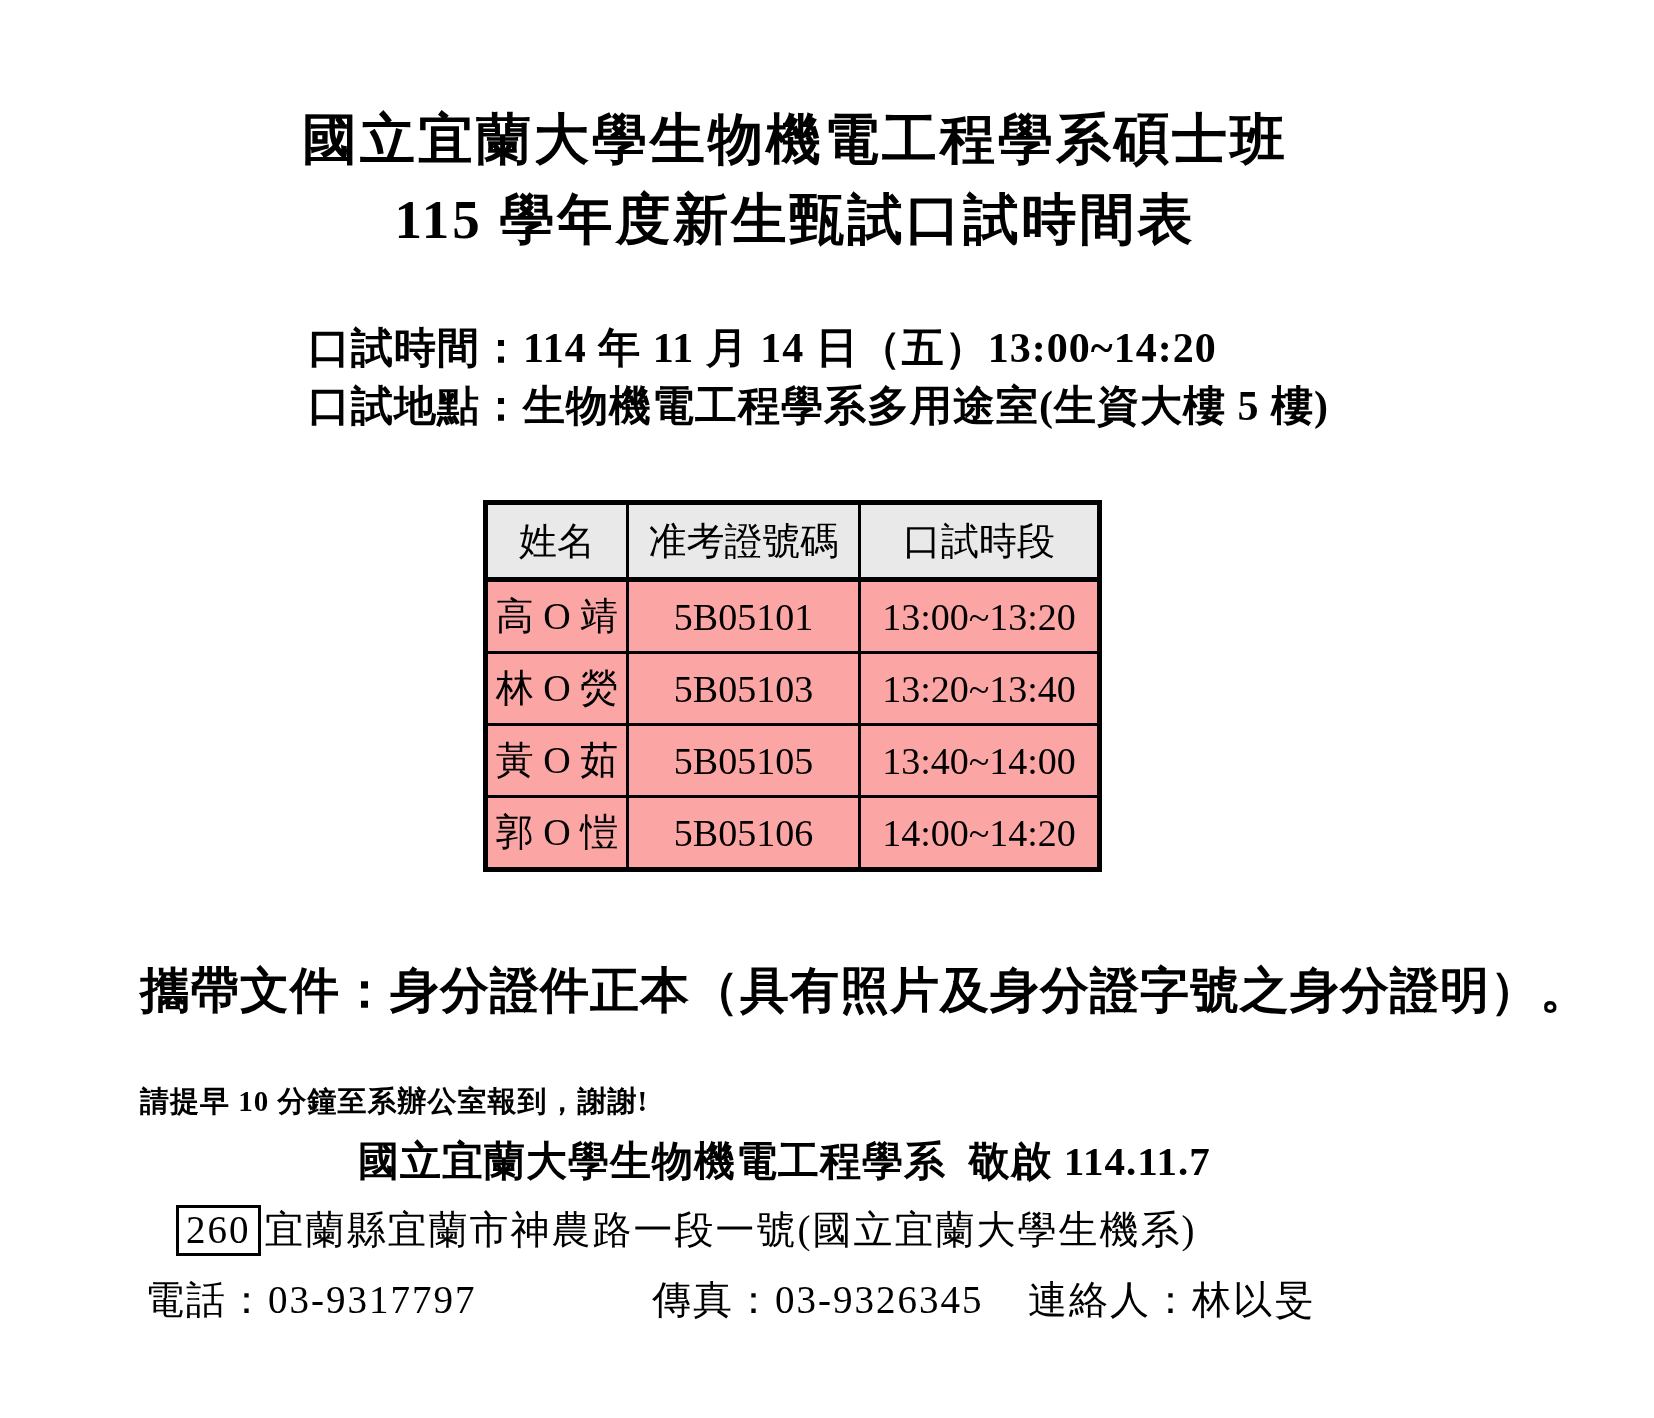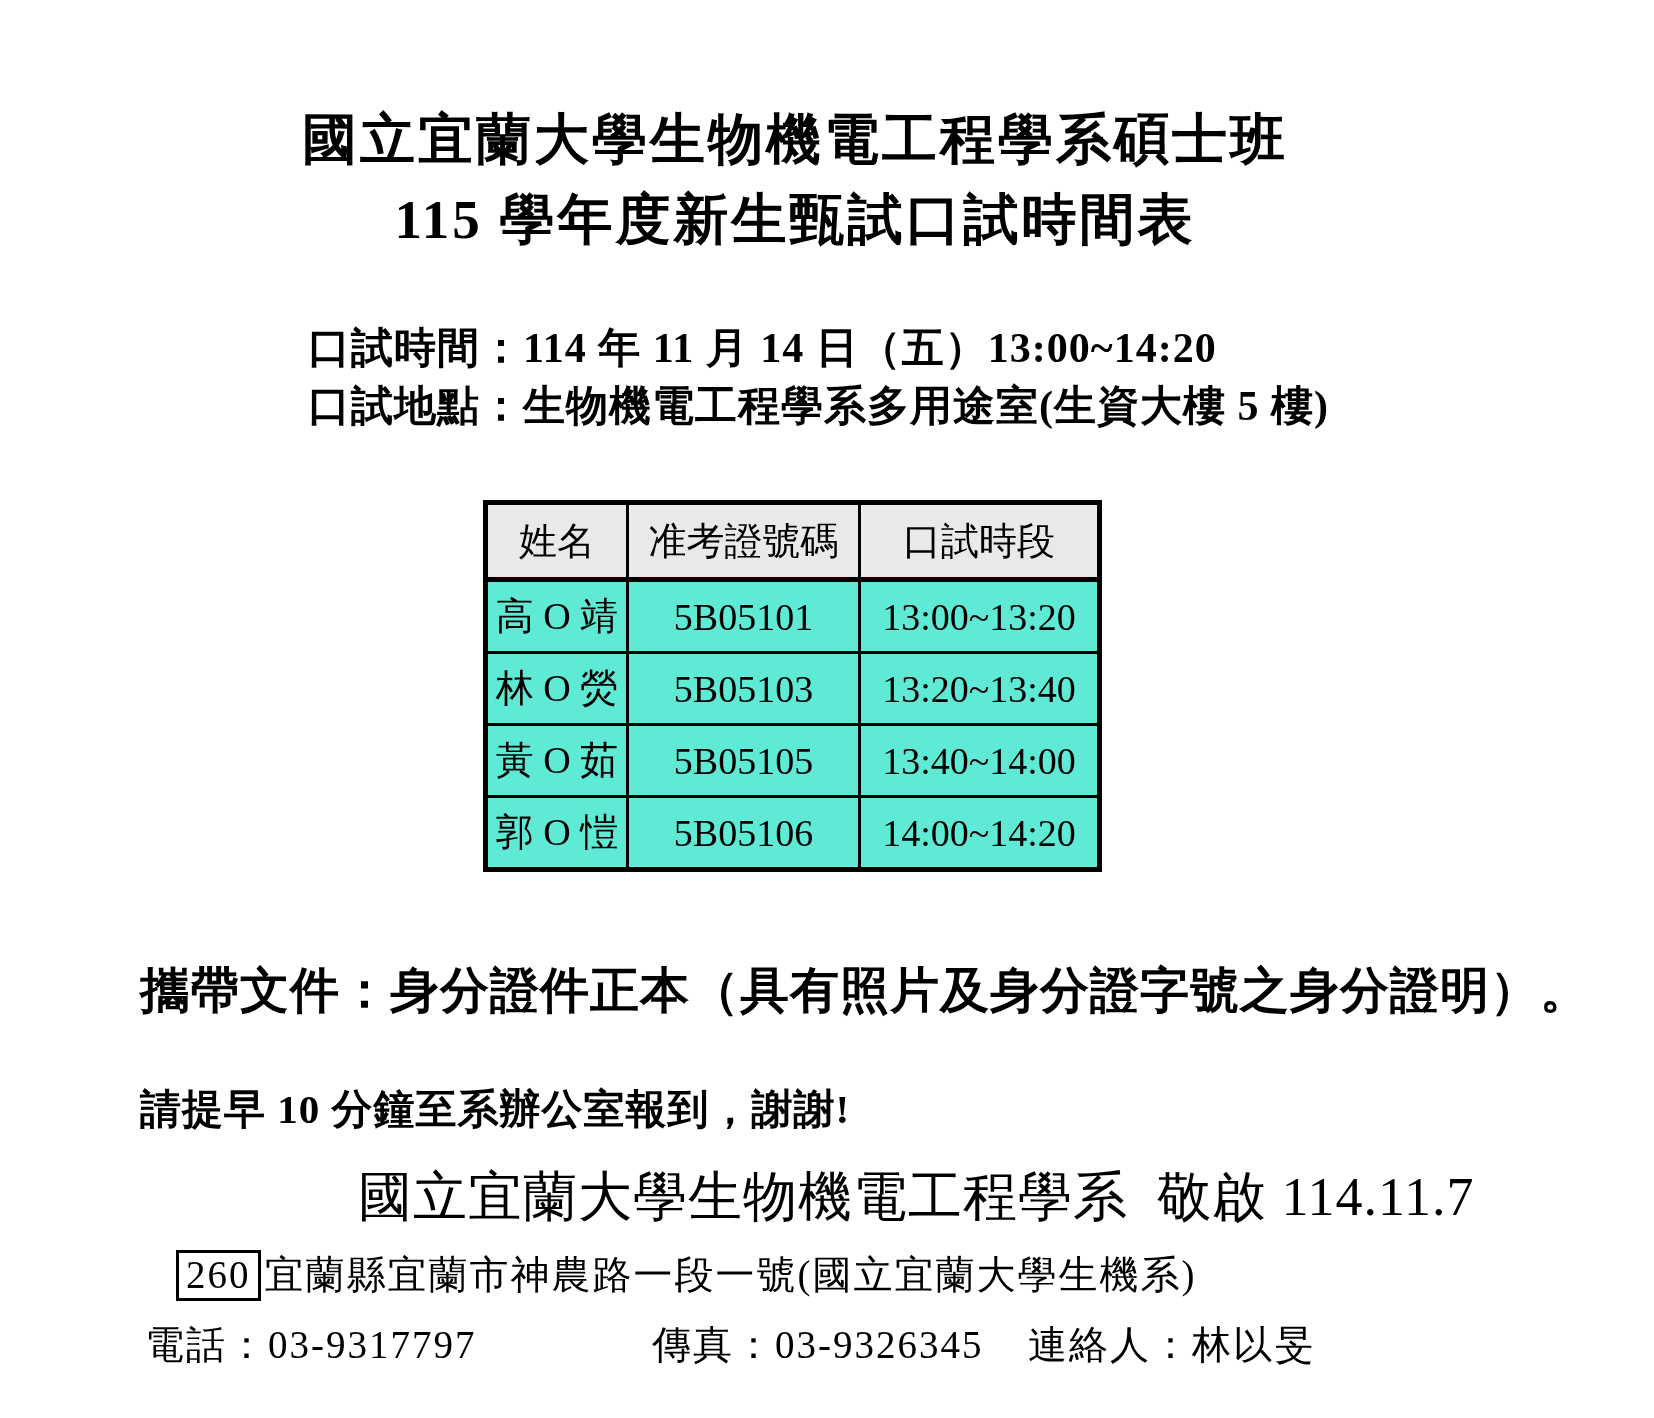--- a/index.html
+++ b/index.html
@@ -44,41 +44,41 @@
     vertical-align: middle;
     font-size: 38px;
     font-weight: normal;
     white-space: pre;
   }
   table.schedule th {
     background: #e9e9e9;
     height: 70px;
     border-bottom: 5px solid #000;
   }
-  table.schedule td { height: 67px; background: #5eead4; }
+  table.schedule td { height: 67px; background: #fca5a5; }
   col.c-name  { width: 142px; }
   col.c-ticket{ width: 232px; }
   col.c-slot  { width: 240px; }
 
   .note-docs {
     margin: 86px 0 0 140px;
     font-weight: bold;
     font-size: 49px;
     letter-spacing: 1px;
   }
   .note-arrival {
     margin: 58px 8px 0 140px;
     font-weight: bold;
-    font-size: 41px;
+    font-size: 29px;
     letter-spacing: 1px;
   }
   .note-signature {
-    margin: 24px 0 0 358px;
-    font-weight: normal;
-    font-size: 54px;
+    margin: 12px 0 0 358px;
+    font-weight: bold;
+    font-size: 41px;
     letter-spacing: 1px;
   }
 
   .footer-org {
     margin: 74px 0 0 145px;
     font-size: 39px;
     letter-spacing: 2px;
   }
   .footer-address {
     margin: 14px 0 0 140px;

